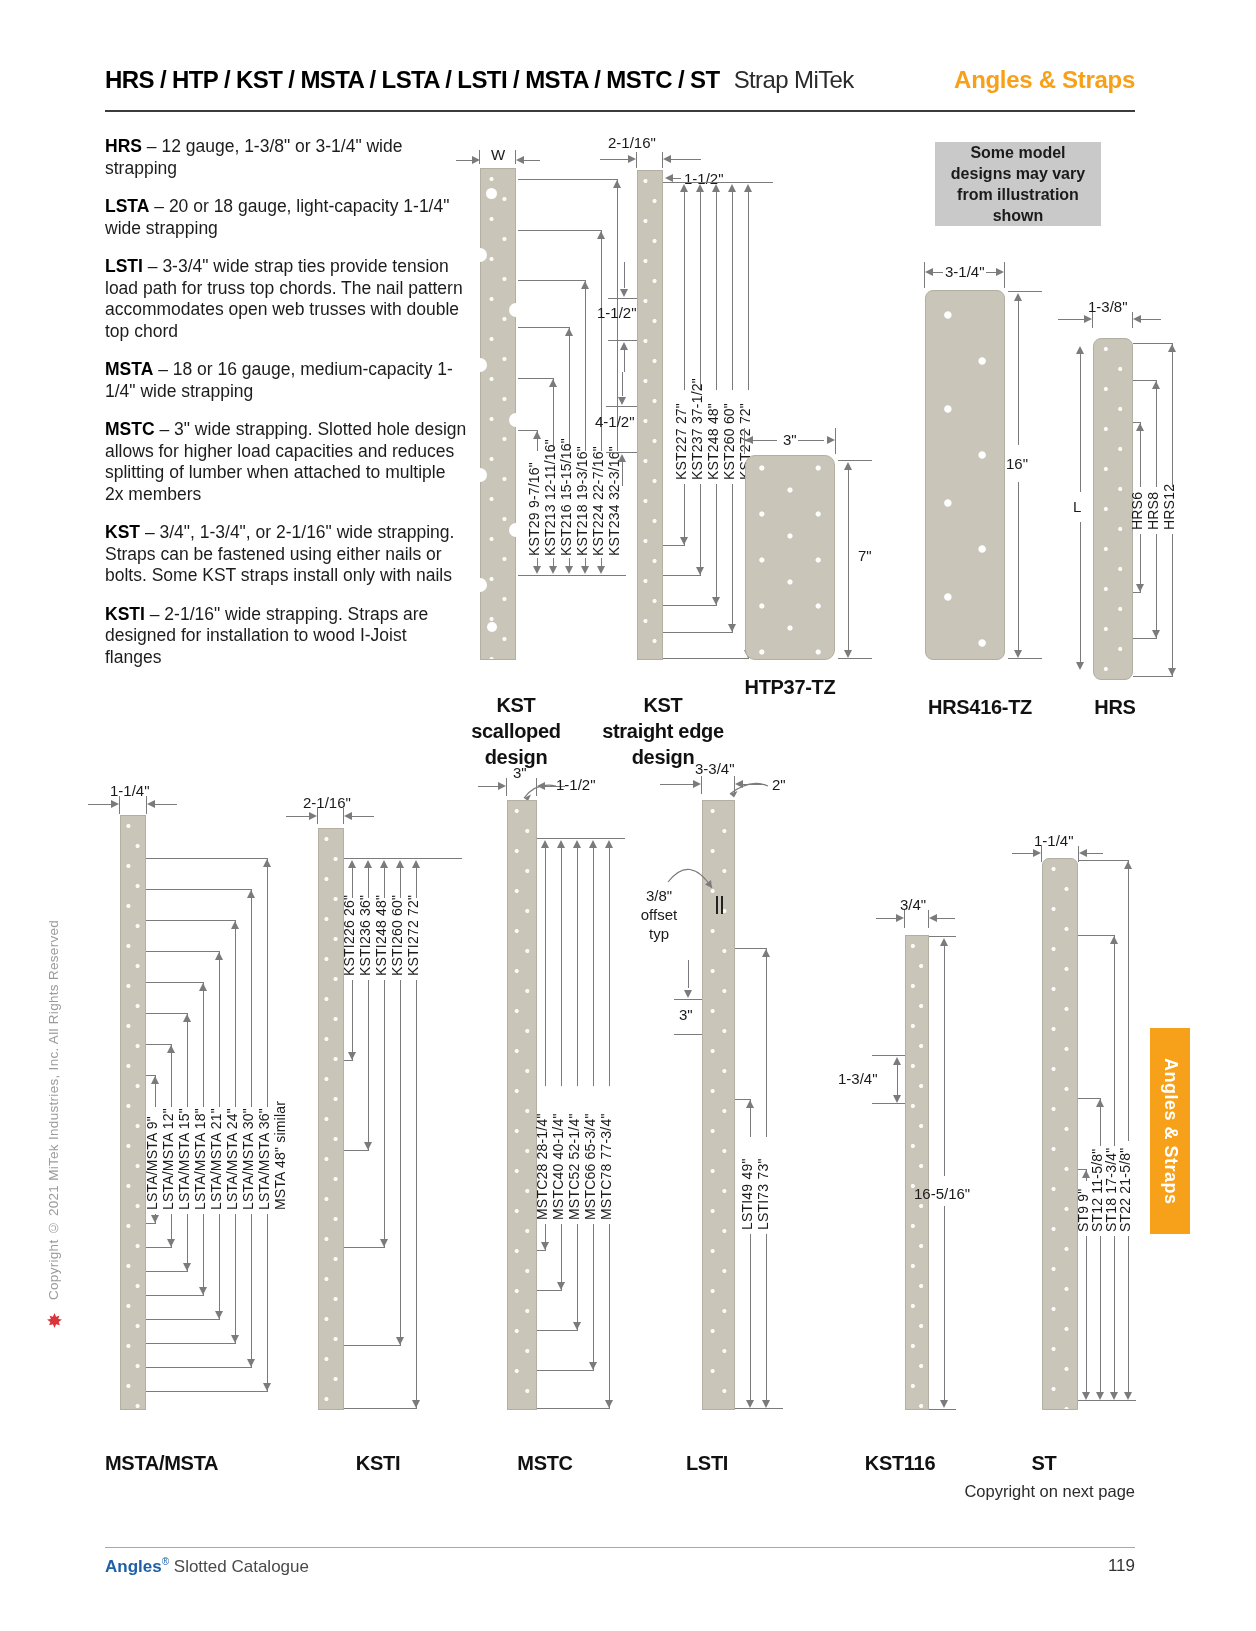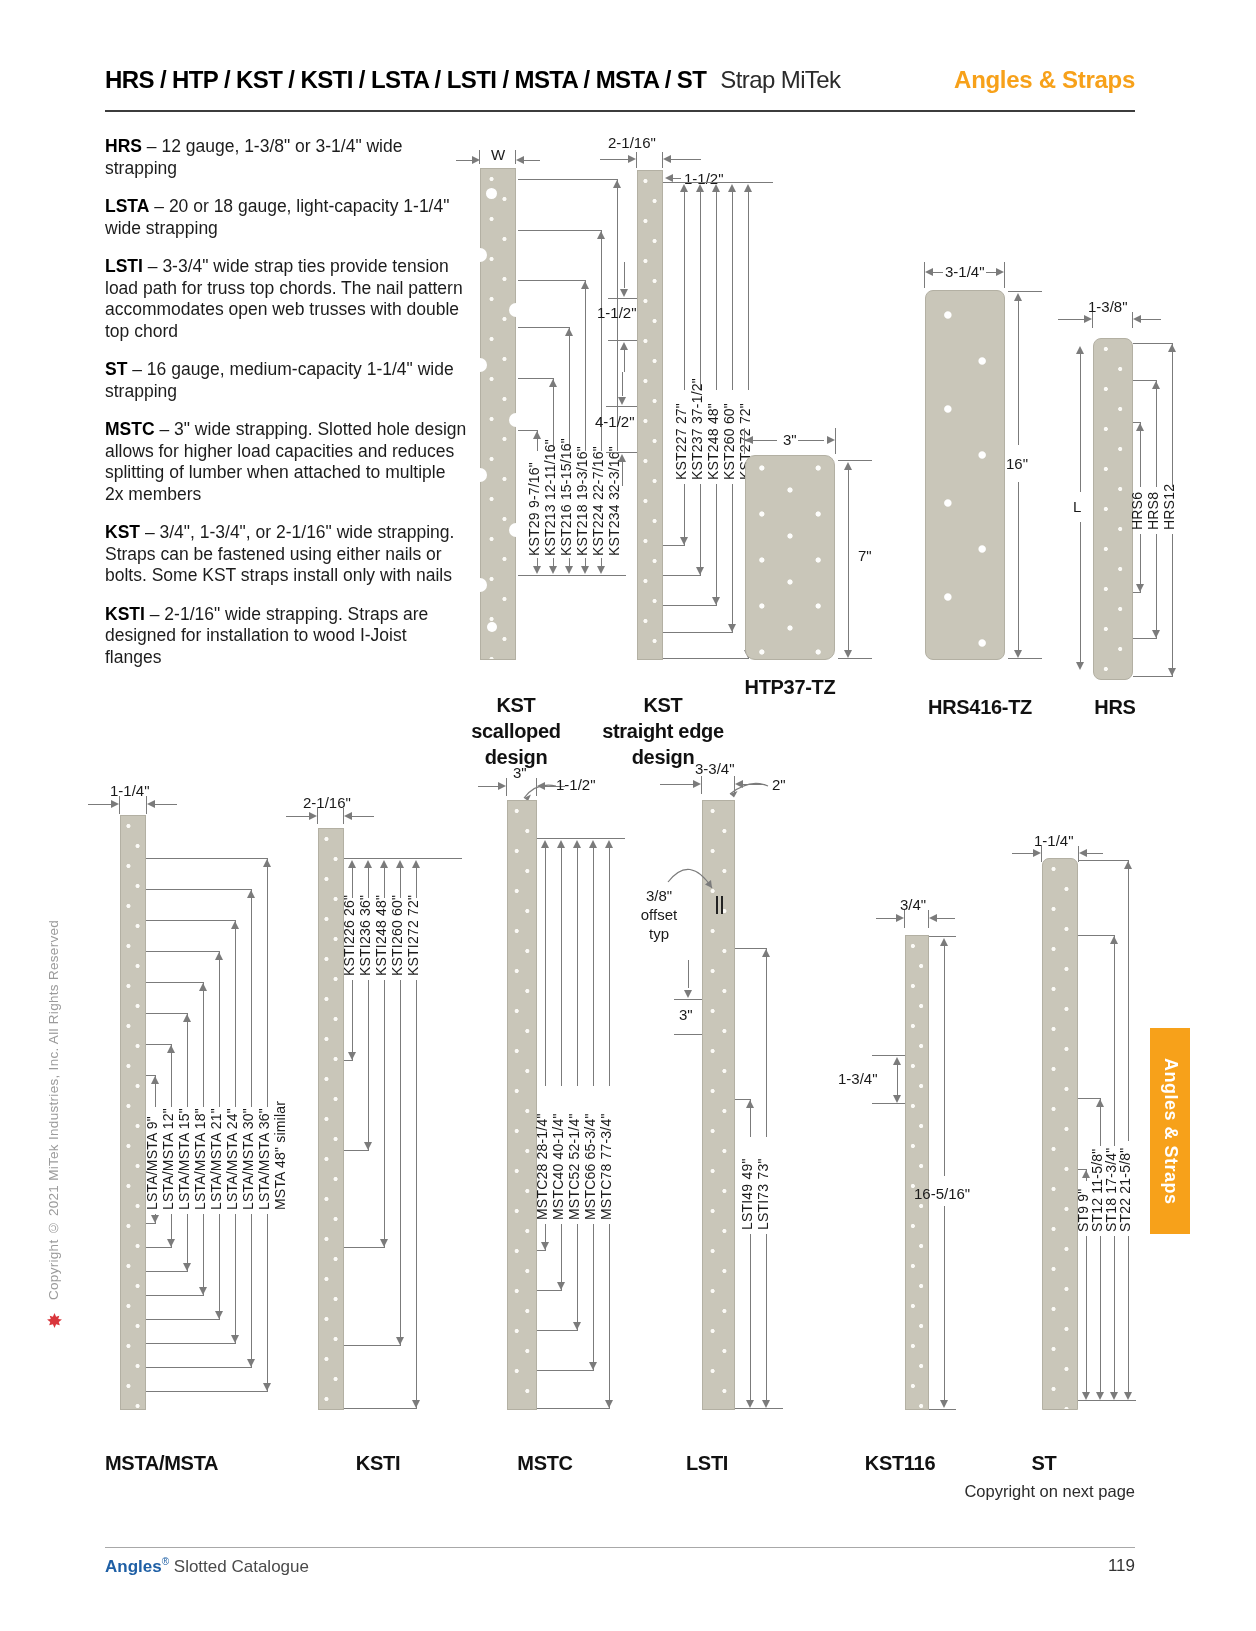--- a/index.html
+++ b/index.html
@@ -27,36 +27,37 @@
   .notch{position:absolute;background:#fff;border-radius:50%;width:14px;height:14px}
   .desc p{margin:0 0 17px 0;font-size:17.5px;line-height:21.5px;color:#1c1c1c}
   .desc b{color:#000}
 </style>
 </head>
 <body>
 
 <div class="page">
 
   <div class="abs" style="left:105px;top:66px;font-size:24px;letter-spacing:-.6px">
-    <b>HRS / HTP / KST / KSTI / LSTA / LSTI / MSTA / MSTA / ST</b>
+    <b>HRS / HTP / KST / MSTA / LSTA / LSTI / MSTA / MSTC / ST</b>
     <span style="font-weight:normal;color:#2b2b2b;margin-left:8px">Strap MiTek</span>
   </div>
   <div class="abs" style="right:121px;top:66px;font-size:24px;font-weight:bold;color:#f7a11a;letter-spacing:-.3px">Angles &amp; Straps</div>
   <div class="abs" style="left:105px;top:110px;width:1030px;height:2px;background:#3c3c3c"></div>
 
   <div class="abs desc" style="left:105px;top:136px;width:362px">
     <p><b>HRS</b> <span>– 12 gauge, 1-3/8" or 3-1/4" wide strapping</span></p>
     <p><b>LSTA</b> <span>– 20 or 18 gauge, light-capacity 1-1/4" wide strapping</span></p>
     <p><b>LSTI</b> <span>– 3-3/4" wide strap ties provide tension load path for truss top chords. The nail pattern accommodates open web trusses with double top chord</span></p>
-    <p><b>ST</b> <span>– 16 gauge, medium-capacity 1-1/4" wide strapping</span></p>
+    <p><b>MSTA</b> <span>– 18 or 16 gauge, medium-capacity 1-1/4" wide strapping</span></p>
     <p><b>MSTC</b> <span>– 3" wide strapping. Slotted hole design allows for higher load capacities and reduces splitting of lumber when attached to multiple 2x members</span></p>
     <p><b>KST</b> <span>– 3/4", 1-3/4", or 2-1/16" wide strapping. Straps can be fastened using either nails or bolts. Some KST straps install only with nails</span></p>
     <p><b>KSTI</b> <span>– 2-1/16" wide strapping. Straps are designed for installation to wood I-Joist flanges</span></p>
   </div>
 
+  <div class="abs" style="left:935px;top:142px;width:166px;height:84px;background:#c9c9c9;display:flex;align-items:center;justify-content:center;text-align:center;font-weight:bold;font-size:16px;line-height:21px;color:#1b1b1b;padding:0 8px;box-sizing:border-box">Some model designs may vary from illustration shown</div>
 
   <div>
     <div class="strap sn" style="left:480px;top:168px;width:36px;height:492px"></div>
     <div class="hole" style="left:486px;top:188px;width:11px;height:11px"></div>
     <div class="hole" style="left:487px;top:622px;width:10px;height:10px"></div>
     <div class="notch" style="left:473px;top:248px"></div>
     <div class="notch" style="left:473px;top:358px"></div>
     <div class="notch" style="left:473px;top:468px"></div>
     <div class="notch" style="left:473px;top:578px"></div>
     <div class="notch" style="left:509px;top:303px"></div>

